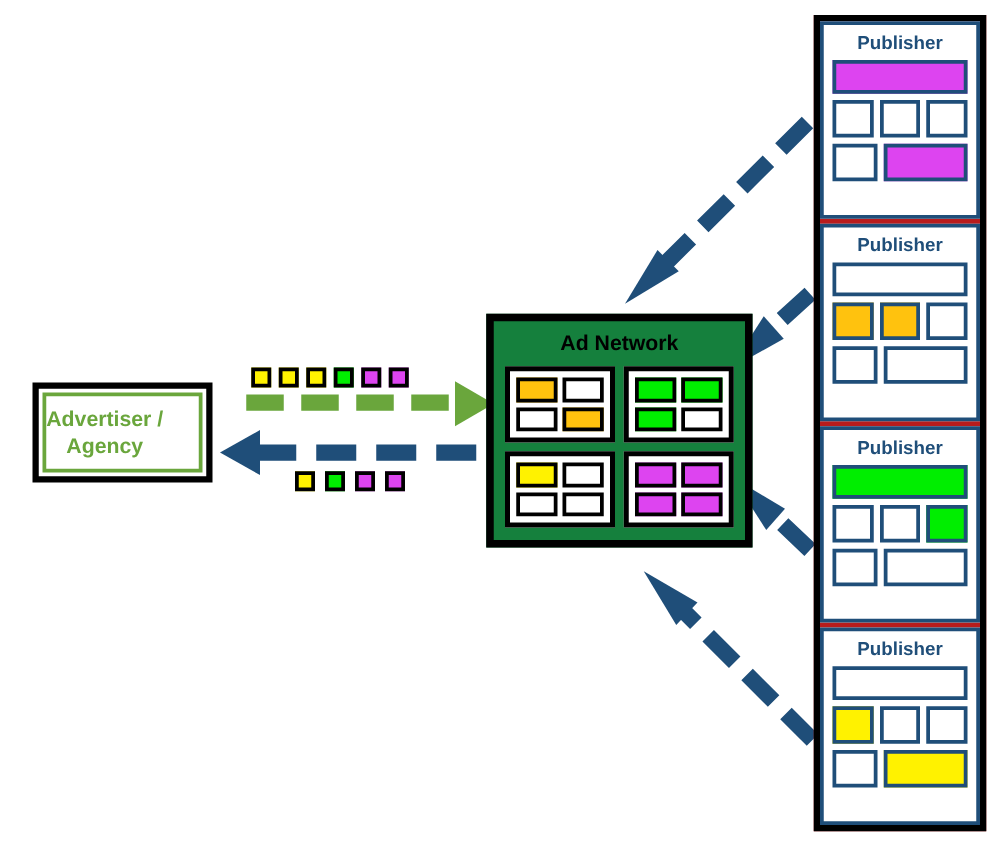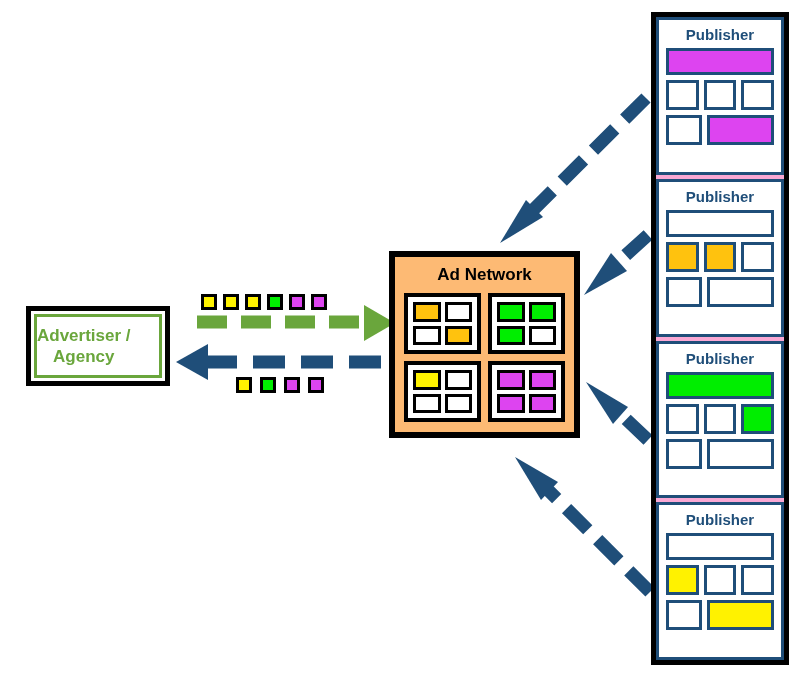--- a/index.html
+++ b/index.html
@@ -57,23 +57,23 @@
     line-height: 21px;
     text-align: center;
     white-space: pre-line;
   }
 
   
   #adnetwork-box {
     position: absolute;
     left: 389px;
     top: 251px;
-    width: 191px;
+    width: 213px;
     height: 187px;
-    background: #fdba74;
+    background: #15803d;
     border: 6px solid #000000;
     box-sizing: border-box;
     z-index: 5;
   }
   #adnetwork-title {
     position: absolute;
     top: 8px;
     left: 0;
     width: 100%;
     text-align: center;
@@ -125,21 +125,21 @@
   #packets-inbound  { left: 236px; top: 377px; gap: 8px; }
 
   
   #publisher-column {
     position: absolute;
     left: 651px;
     top: 12px;
     width: 138px;
     height: 653px;
     border: 5px solid #000000;
-    background: #f9a8d4;
+    background: #b91c1c;
     box-sizing: border-box;
     z-index: 5;
     display: flex;
     flex-direction: column;
     gap: 4px;
   }
   .publisher-card {
     flex: 1 1 0;
     background: #ffffff;
     border: 3px solid #1F4E79;

